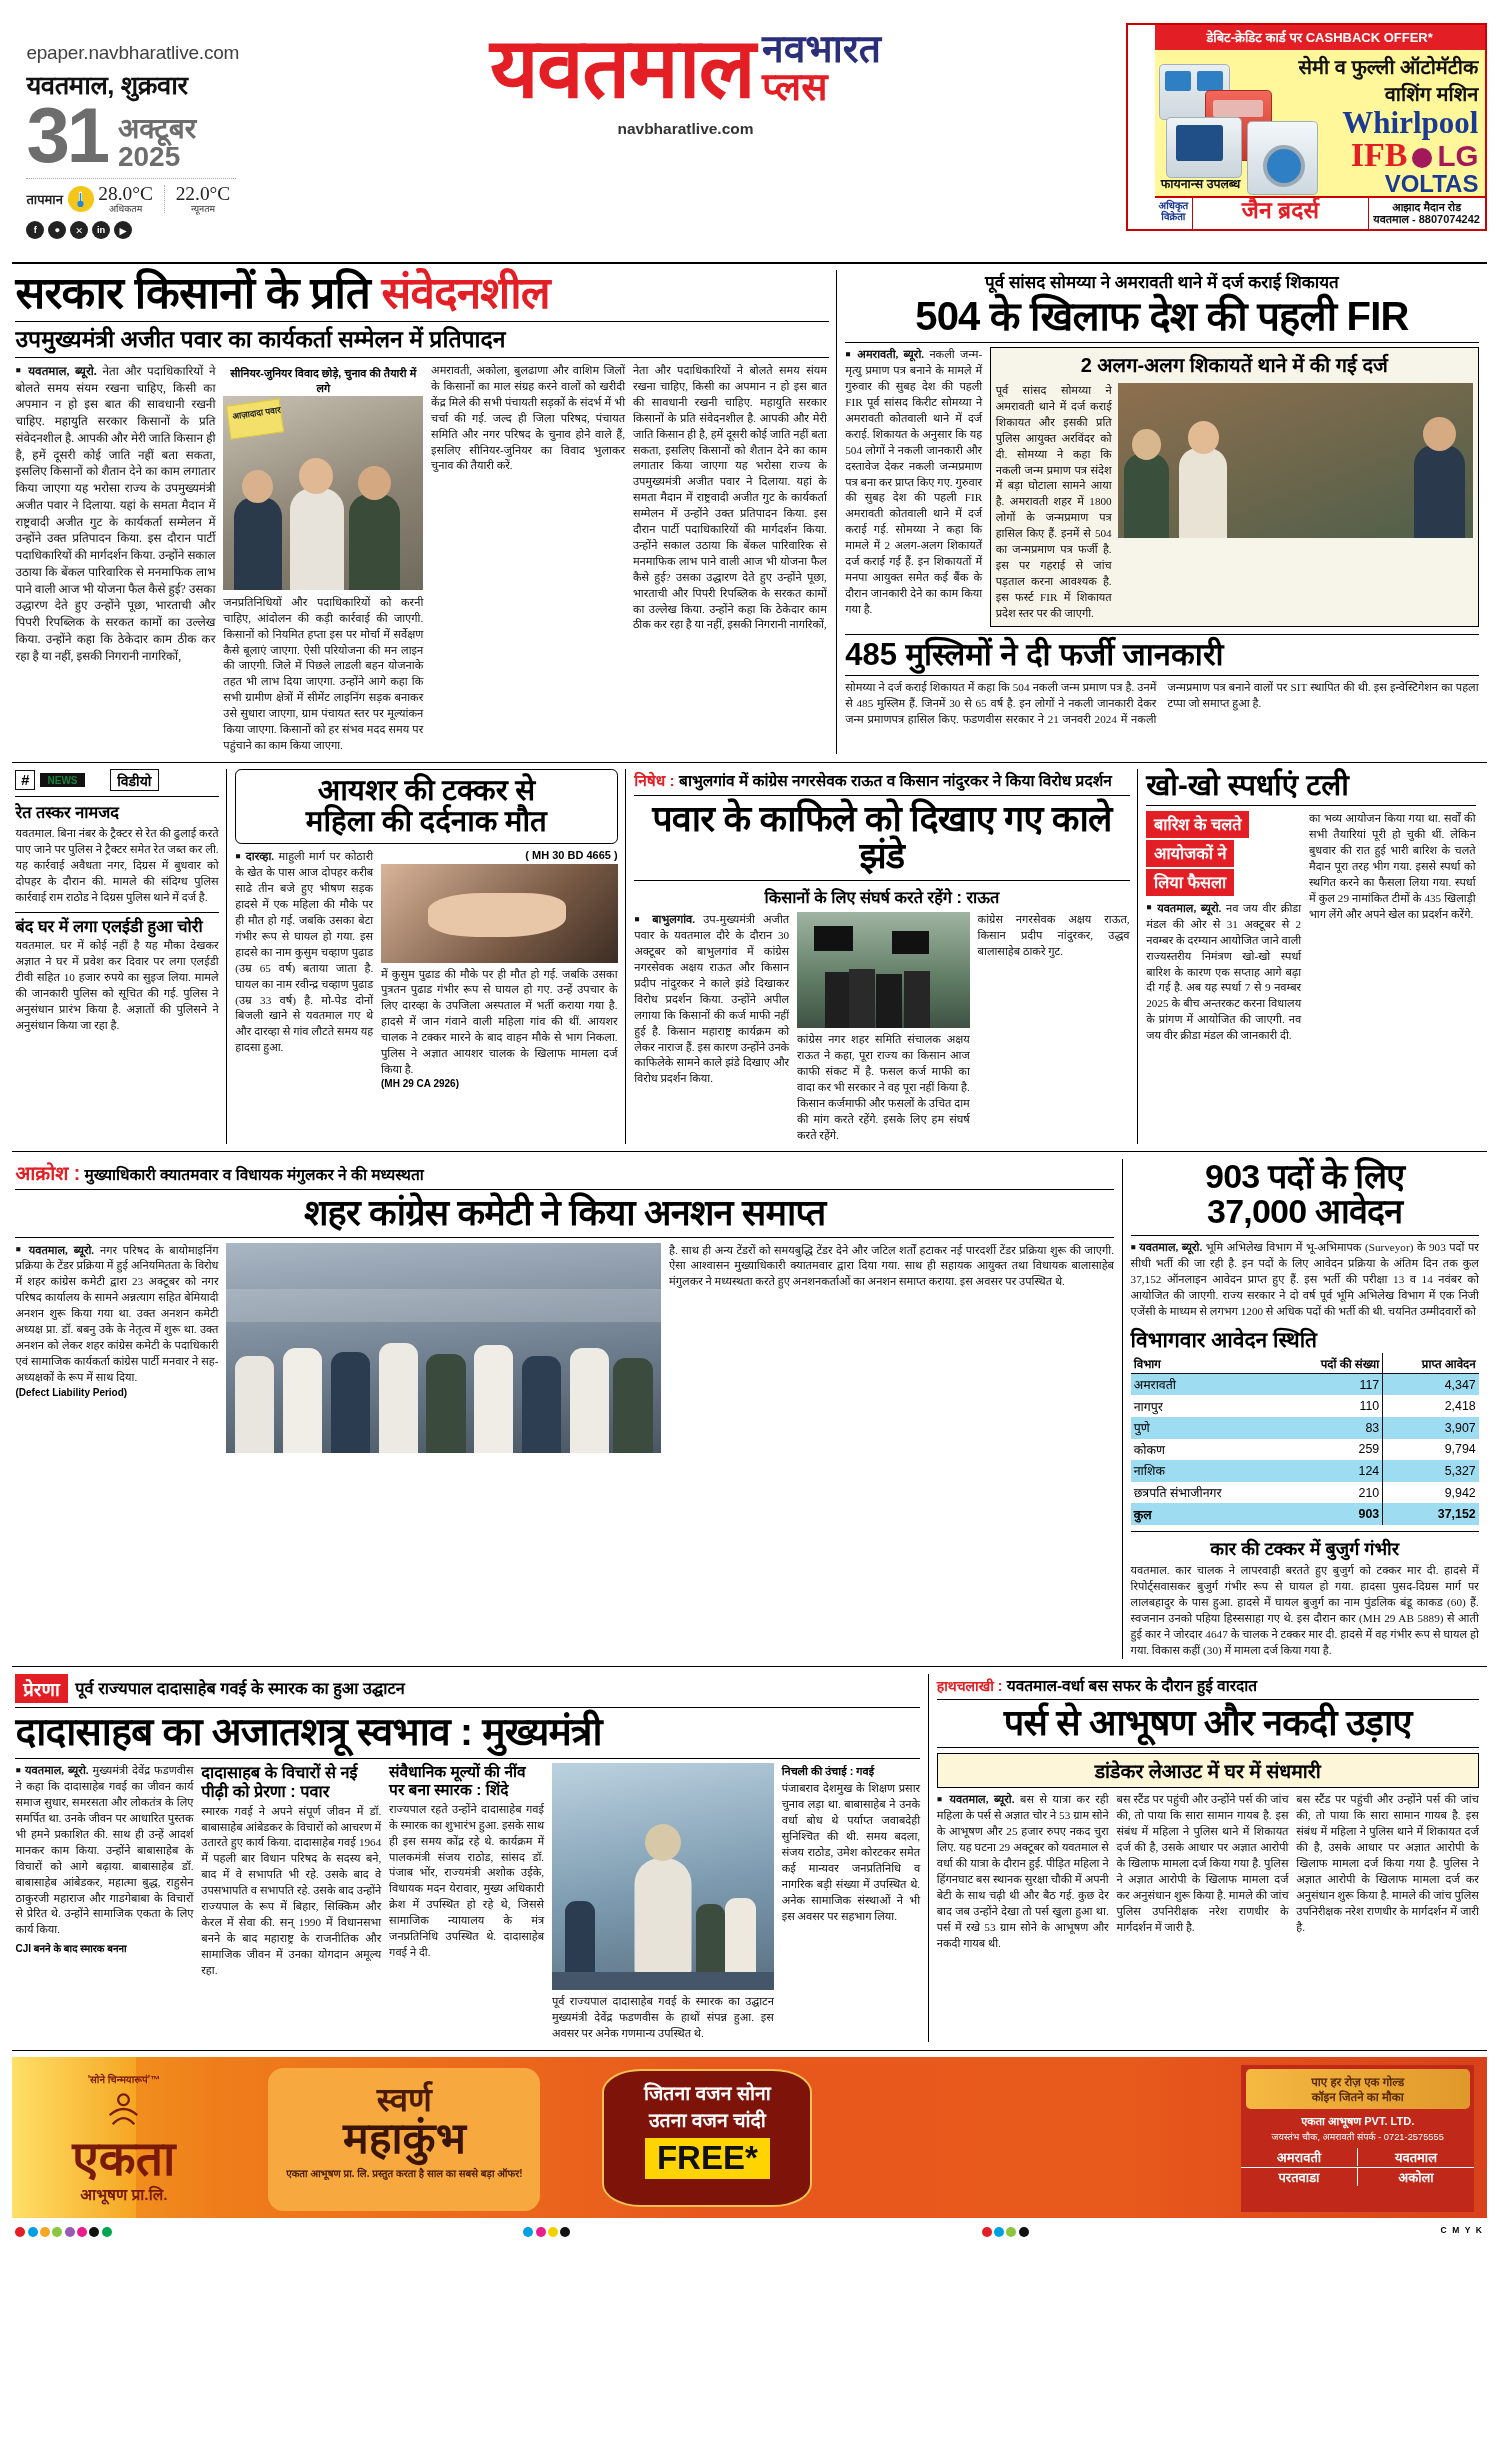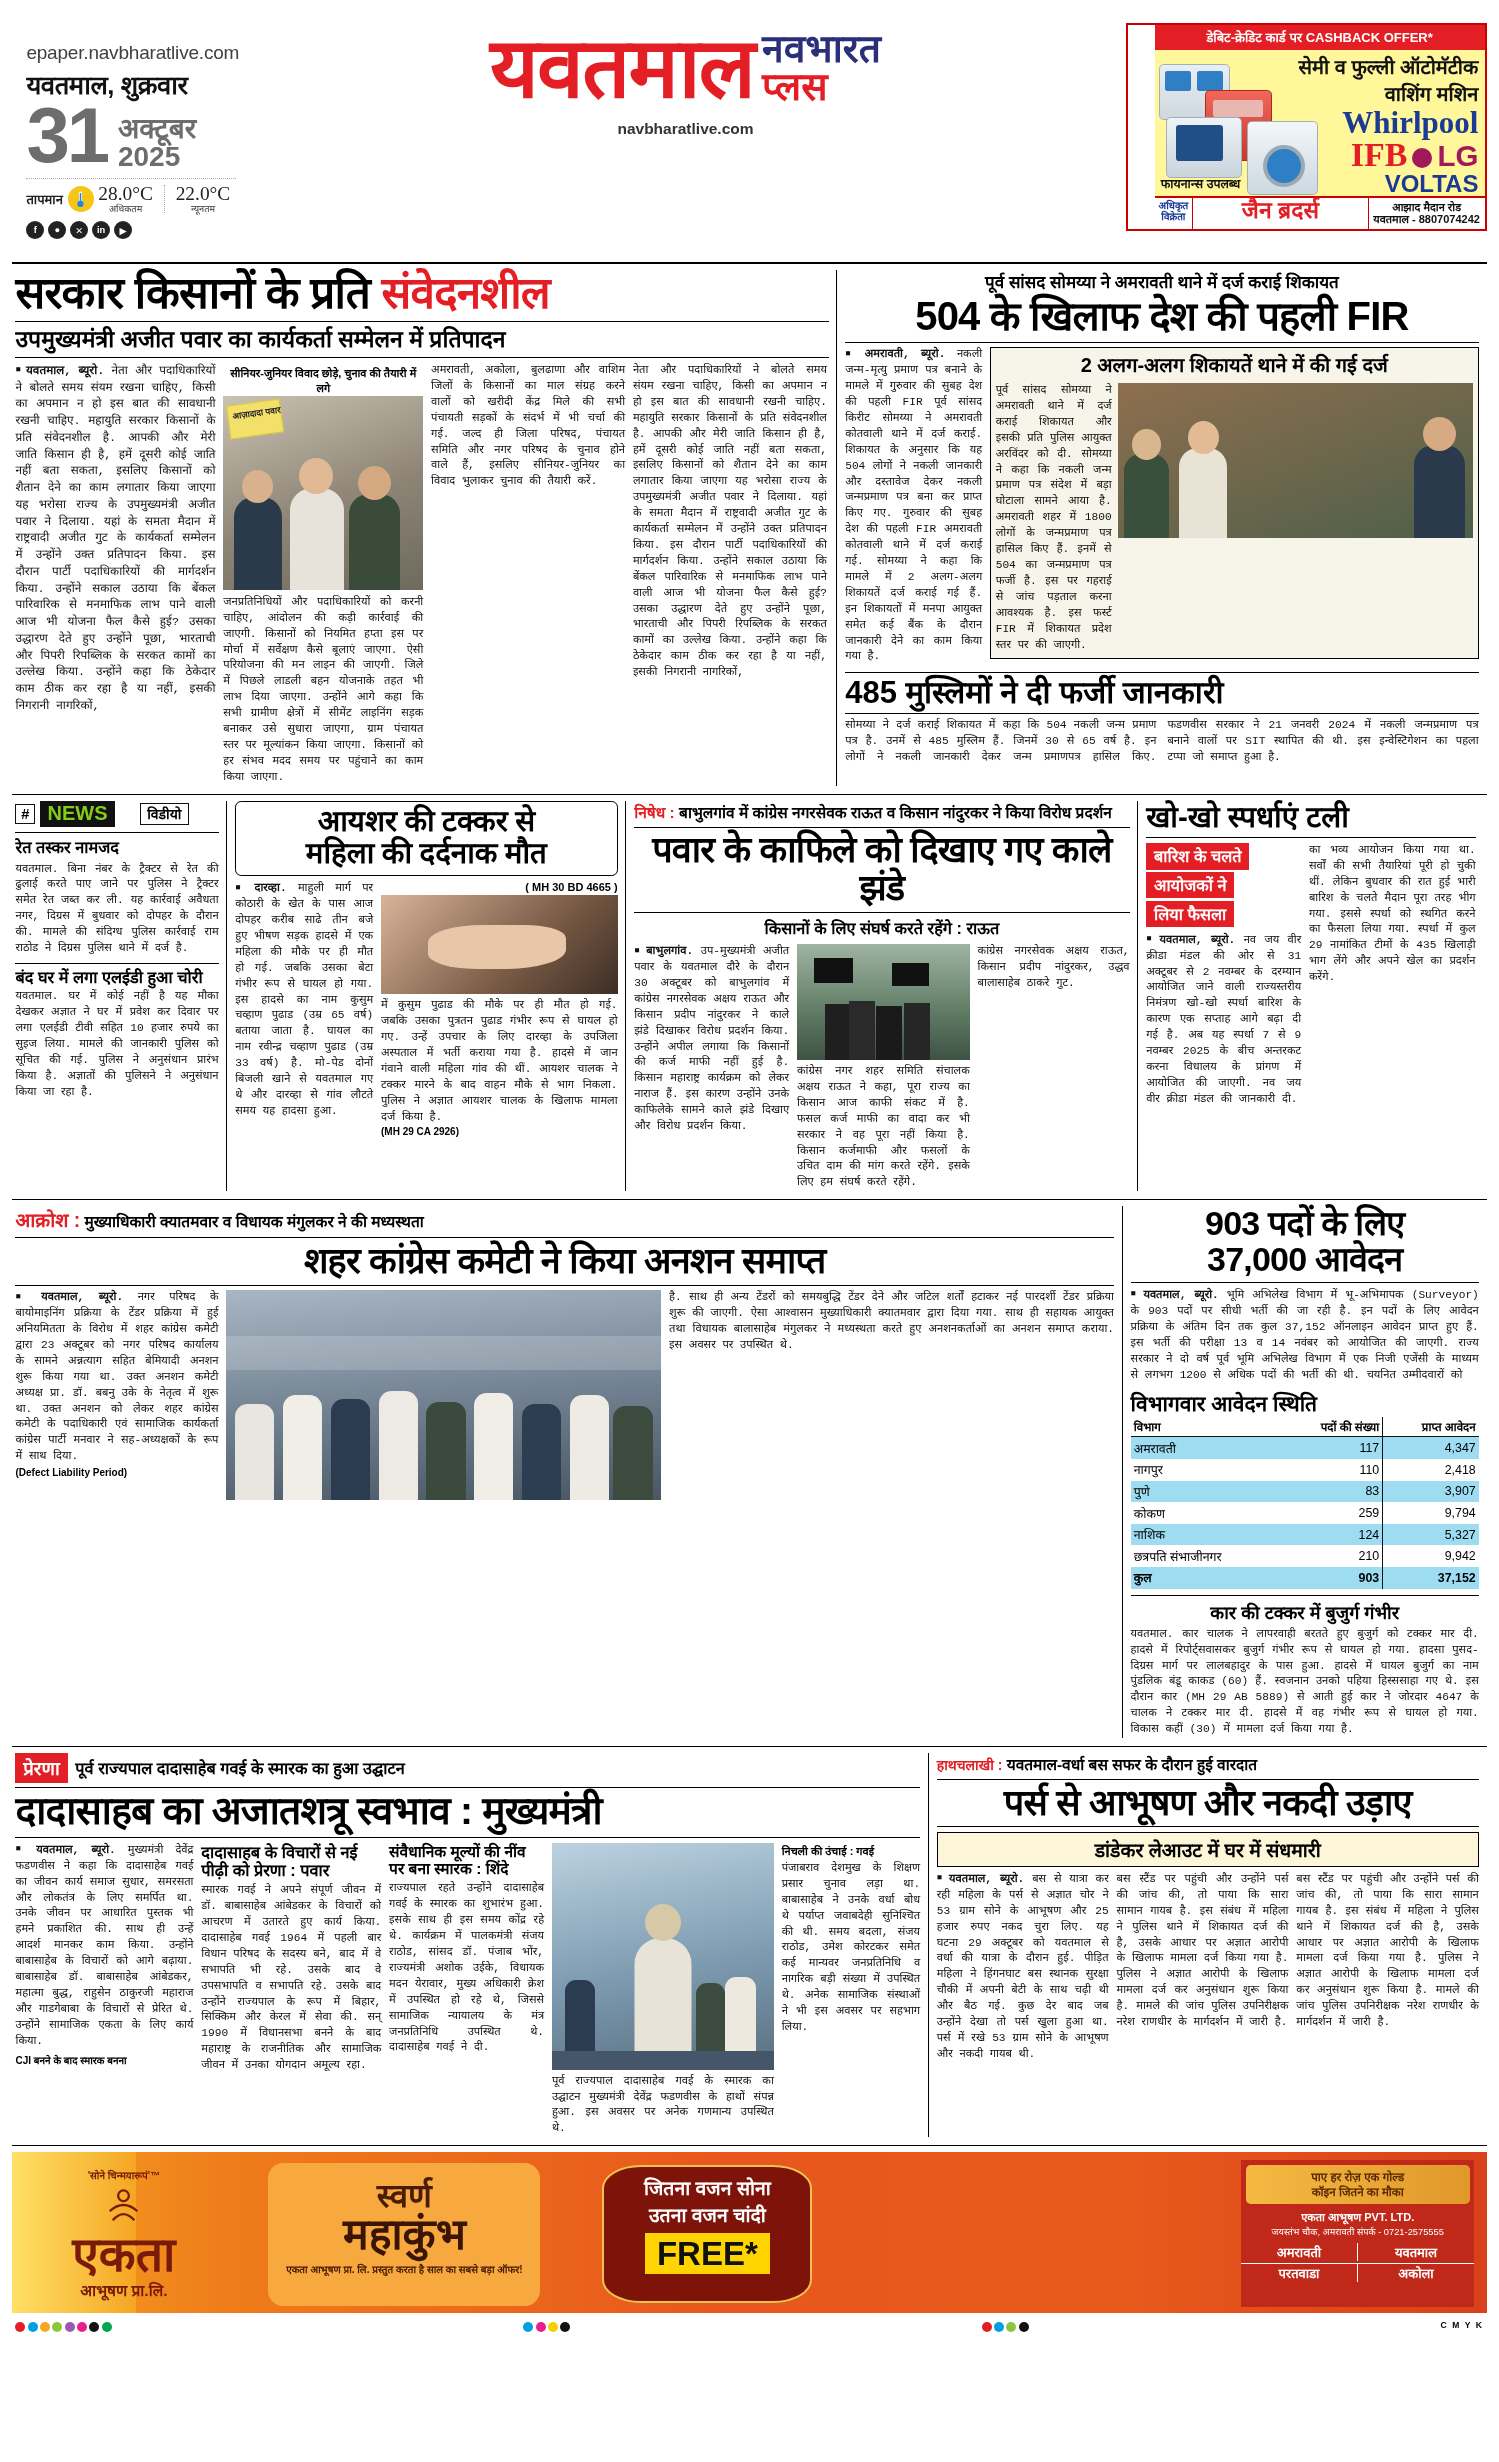--- a/index.html
+++ b/index.html
@@ -86,31 +86,31 @@
 
   h1.lead {
     font-size:44px; font-weight:bold; line-height:1.05; letter-spacing:-0.8px;
   }
   h2.sub {
     font-size:23px; font-weight:bold; line-height:1.12; margin-top:4.7px;
   }
   h3.hd { font-size:31px; font-weight:bold; line-height:1.08; }
 
   .body-txt { font-size:11.8px; line-height:1.42; text-align:justify; color:#111;
-              font-family:Liberation Mono, monospace; }
+              font-family:Liberation Serif, serif; }
   .body-txt.small { font-size:11.2px; }
   .byline::before { content:"■ "; font-size:8.5px; vertical-align:1.6px; }
   .byline { font-weight:bold; }
 
   .photo { background:#cfd6d2; position:relative; overflow:hidden; }
   .cap { font-size:11px; font-weight:bold; text-align:center; padding:1.6px 0; }
 
   .badge-news { display:inline-flex; align-items:center; gap:4.7px; }
   .hashbox { border:1.6px solid #111; font-size:14.7px; font-weight:bold; padding:0.8px 4.7px; }
-  .newsbox { background:#111; color:#84cc16; font-size:20px; font-weight:bold; padding:1.6px 7.8px; }
+  .newsbox { background:#111; color:#15803d; font-size:10px; font-weight:bold; padding:1.6px 7.8px; }
   .vidbox { border:1.6px solid #111; font-size:14px; font-weight:bold; padding:0.8px 6.2px; }
 
   .tag-red { background:#e31e24; color:#fff; font-size:16.3px; font-weight:bold;
              padding:2.3px 7.8px; display:inline-block; }
 
   .boxed { border:0.8px solid #000; background:#f7f5ea; }
   .kicker { font-size:17px; font-weight:bold; }
 
   
   table.apps { width:100%; border-collapse:collapse; font-size:12.4px; }

